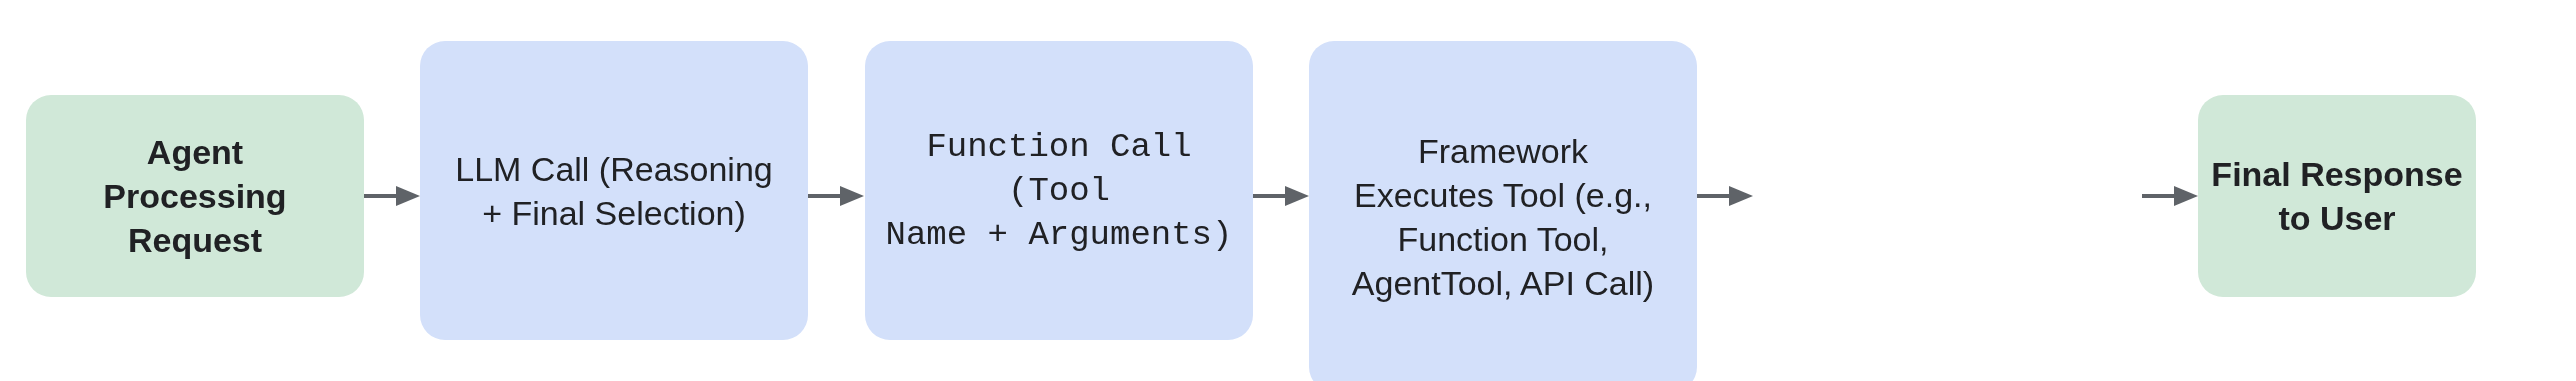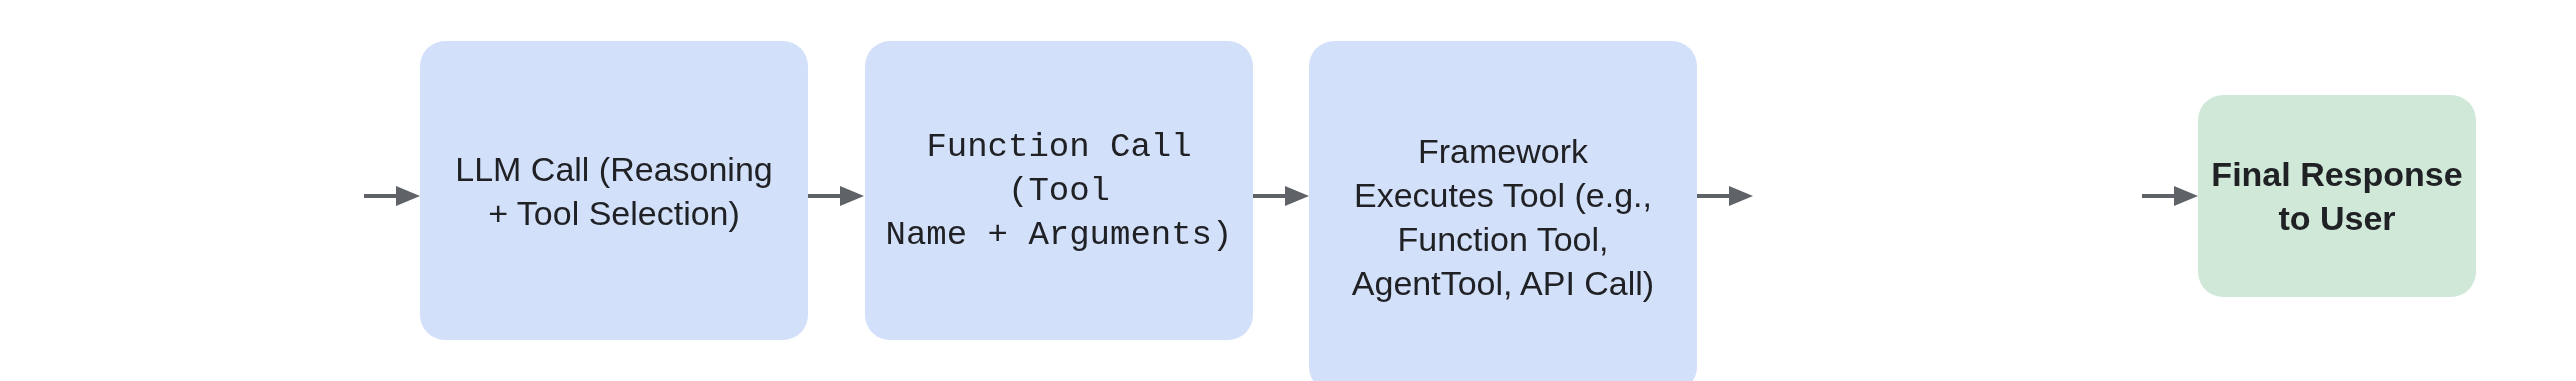--- a/index.html
+++ b/index.html
@@ -55,29 +55,34 @@
   .a2 { left: 808px; }
   .a3 { left: 1253px; }
   .a4 { left: 1697px; }
   .a5 { left: 2142px; }
 </style>
 </head>
 <body>
 
 <div class="canvas">
 
+  <div id="n0" class="node terminal">
+    <span class="label">Agent
+Processing
+Request</span>
+  </div>
 
   <div class="arrow a1">
     <div class="line"></div>
     <div class="head"></div>
   </div>
 
   <div id="n1" class="node process">
     <span class="label">LLM Call (Reasoning
-+ Tool Selection)</span>
++ Final Selection)</span>
   </div>
 
   <div class="arrow a2">
     <div class="line"></div>
     <div class="head"></div>
   </div>
 
   <div id="n2" class="node process">
     <span class="label">Function Call (Tool
 Name + Arguments)</span>

